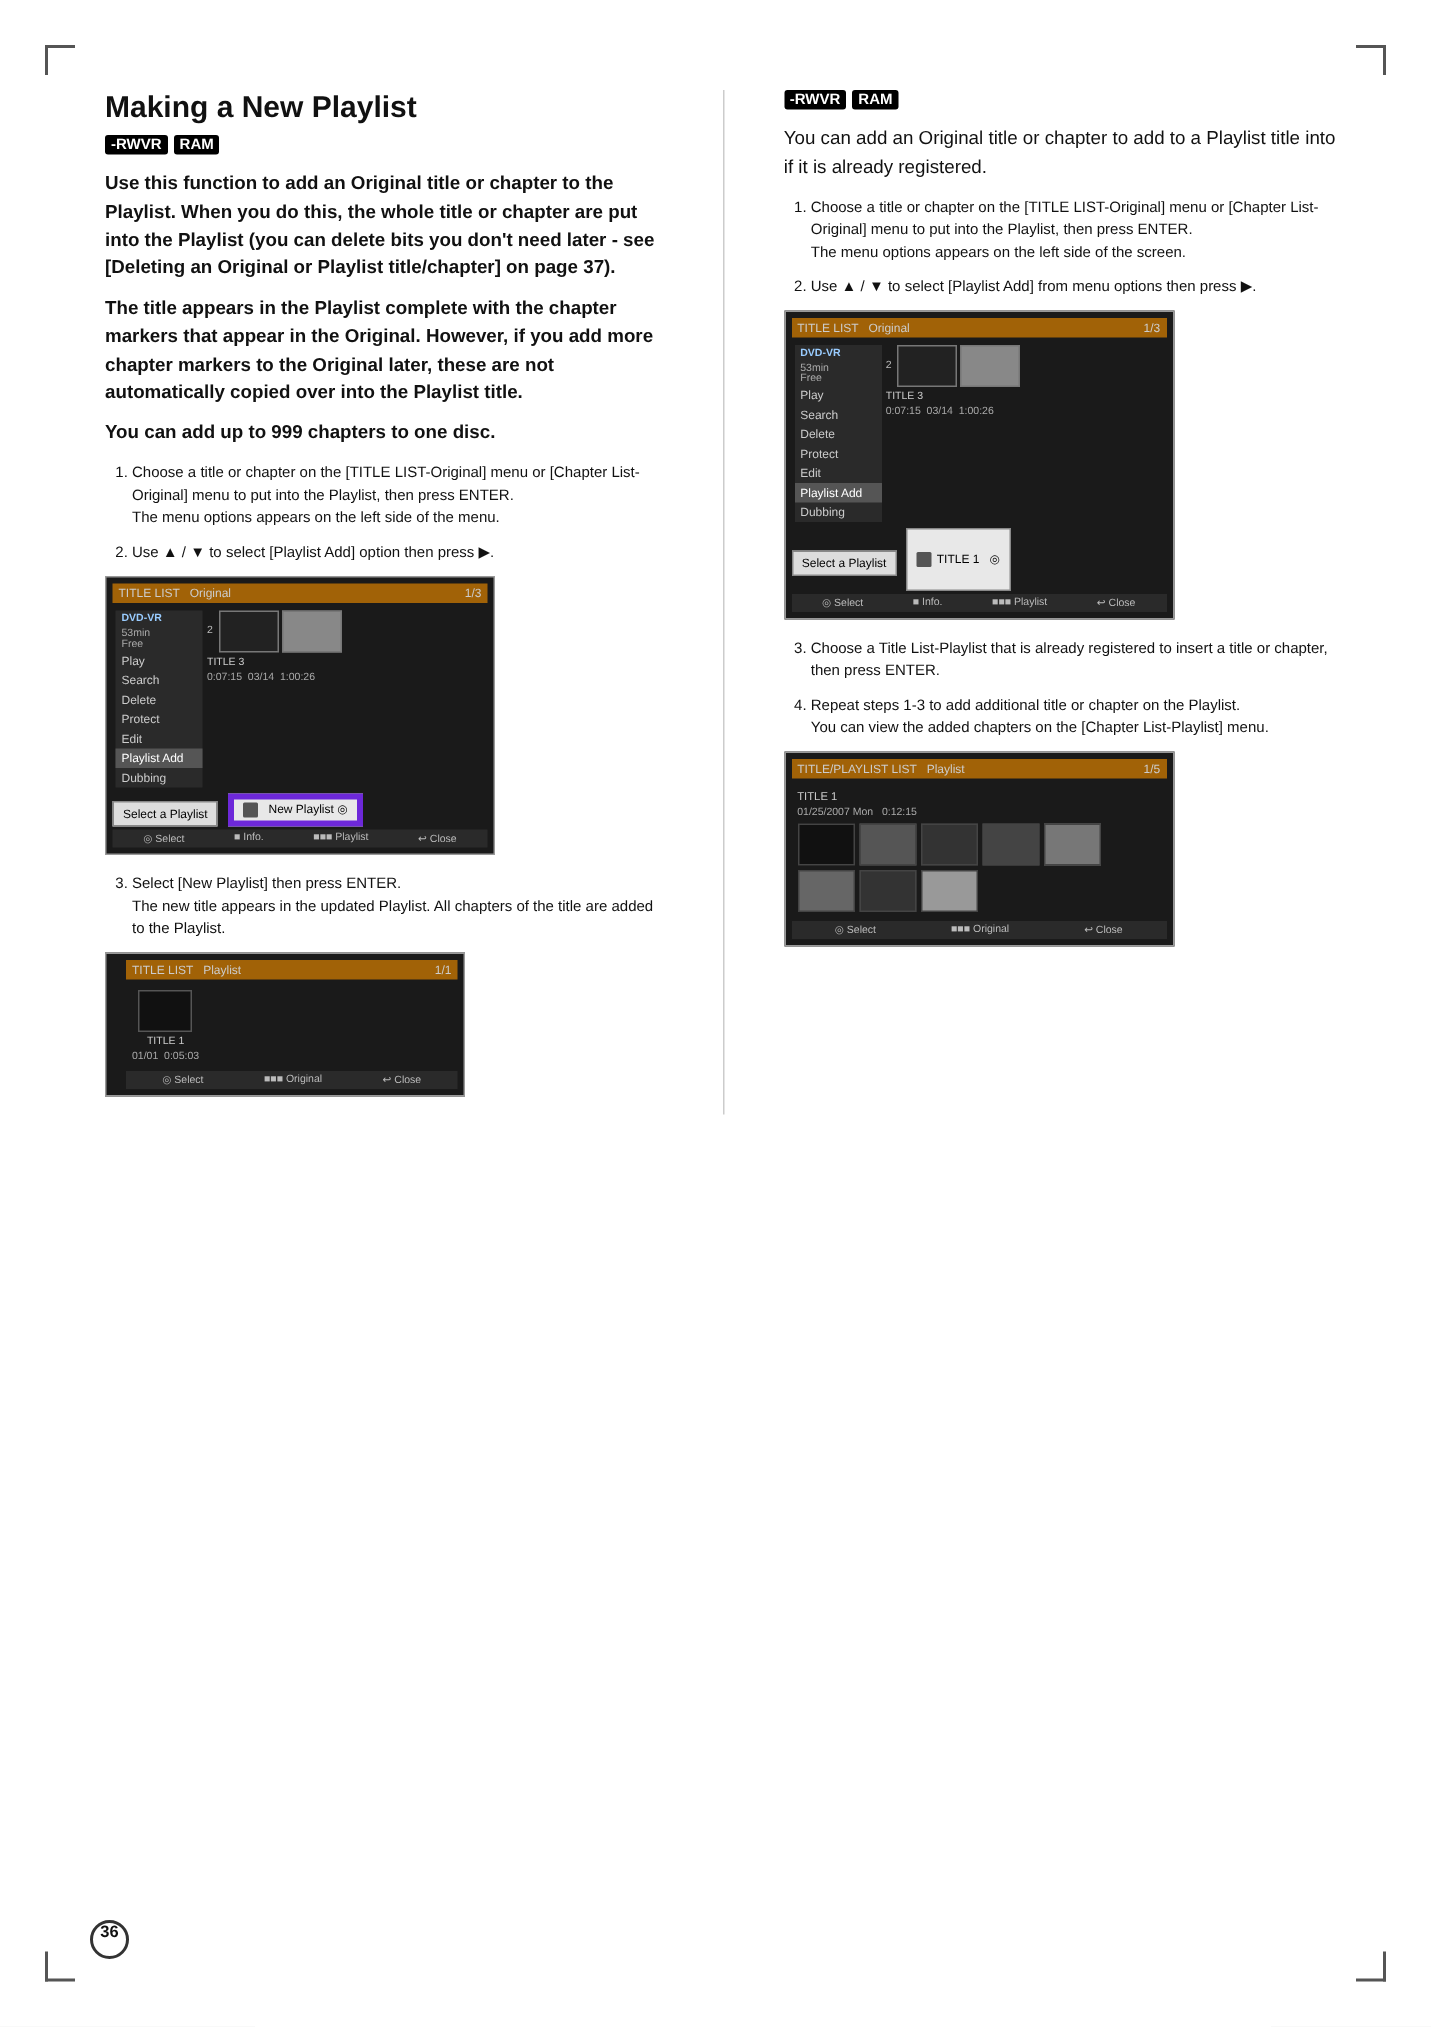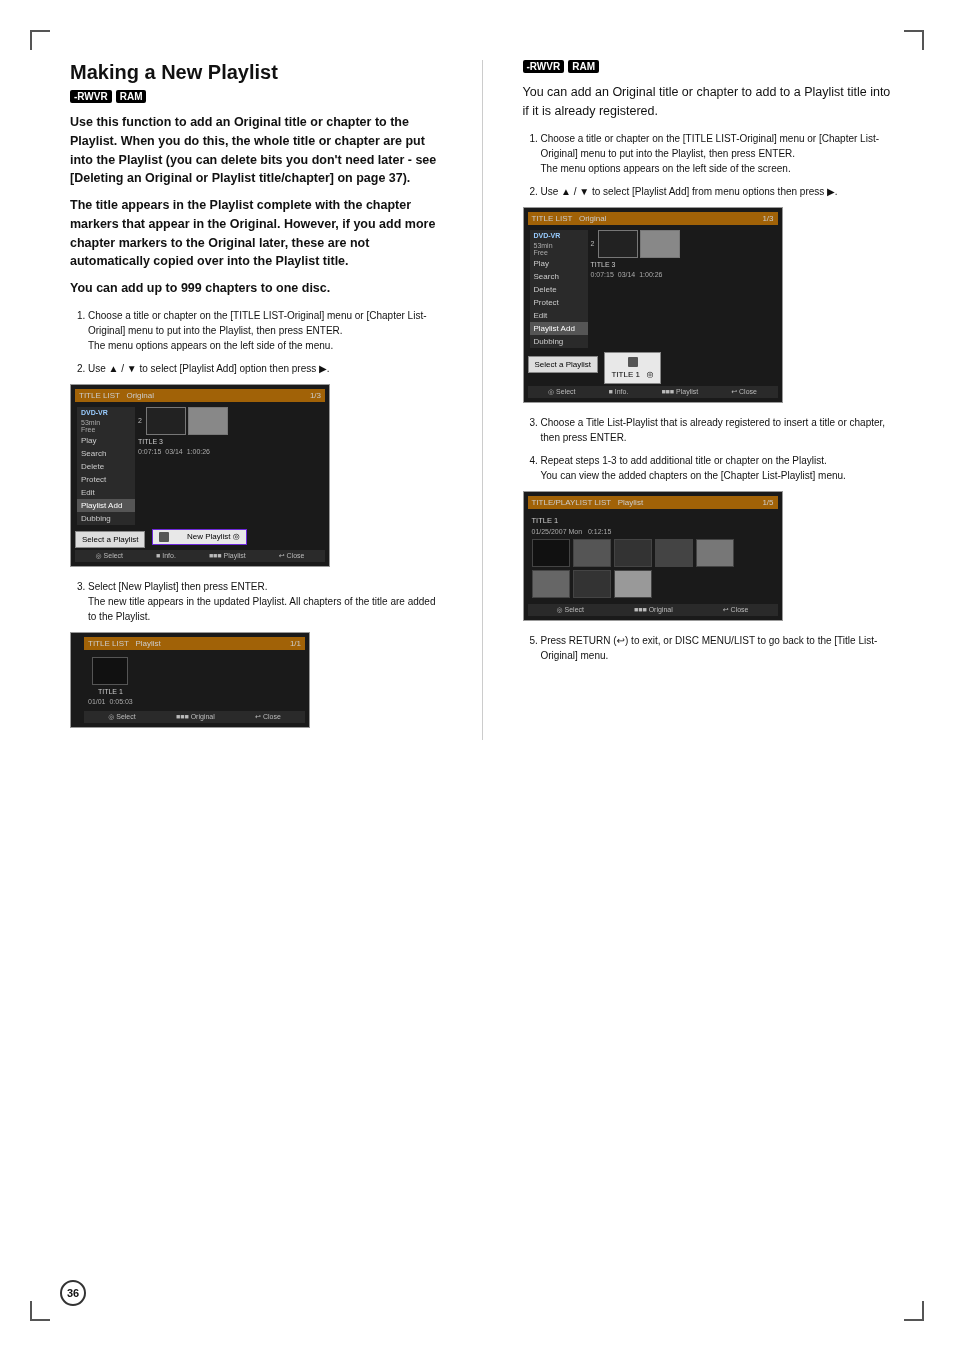--- a/index.html
+++ b/index.html
@@ -37,21 +37,20 @@
     
     .page-number {
       position: absolute;
       bottom: 45px;
       left: 60px;
       width: 26px;
       height: 26px;
       border: 2px solid #333;
       border-radius: 50%;
       display: flex;
-      align-items: center;
       justify-content: center;
       font-size: 11px;
       font-weight: bold;
     }
 
     
     .content-wrapper {
       display: flex;
       flex-direction: row;
       padding: 60px 60px 60px 70px;
@@ -277,21 +276,21 @@
             </div>
             <div style="font-size:7px;color:#ccc;padding:1px 0;">TITLE 3</div>
             <div style="font-size:7px;color:#aaa;">0:07:15&nbsp;&nbsp;03/14&nbsp;&nbsp;1:00:26</div>
           </div>
         </div>
 
         <div style="position:relative;margin:2px 0;">
           <div style="background:#ddd;color:#000;font-size:8px;padding:3px 6px;display:inline-flex;align-items:center;gap:4px;border:1px solid #888;">
             <span>Select a Playlist</span>
           </div>
-          <div style="background:#e8e8e8;color:#000;font-size:8px;padding:2px 6px;display:inline-flex;align-items:center;gap:18px;border:1px solid #6d28d9;margin-left:4px;">
+          <div style="background:#e8e8e8;color:#000;font-size:8px;padding:2px 6px;display:inline-flex;align-items:center;gap:7px;border:4px solid #6d28d9;margin-left:4px;">
             <span style="width:10px;height:10px;background:#555;display:inline-block;border-radius:1px;"></span>
             <span>New Playlist ◎</span>
           </div>
         </div>
         <div class="ui-bottom-bar">
           <span>◎ Select</span>
           <span>■ Info.</span>
           <span>■■■ Playlist</span>
           <span>↩ Close</span>
         </div>
@@ -374,21 +373,21 @@
             </div>
             <div style="font-size:7px;color:#ccc;padding:1px 0;">TITLE 3</div>
             <div style="font-size:7px;color:#aaa;">0:07:15&nbsp;&nbsp;03/14&nbsp;&nbsp;1:00:26</div>
           </div>
         </div>
 
         <div style="position:relative;margin:2px 0;">
           <div style="background:#ddd;color:#000;font-size:8px;padding:3px 6px;display:inline-flex;align-items:center;gap:4px;border:1px solid #888;">
             <span>Select a Playlist</span>
           </div>
-          <div style="background:#e8e8e8;color:#000;font-size:8px;padding:4px 6px;display:inline-flex;align-items:center;gap:3px;border:1px solid #888;margin-left:4px;flex-direction:column;">
+          <div style="background:#e8e8e8;color:#000;font-size:8px;padding:15px 6px;display:inline-flex;align-items:center;gap:3px;border:1px solid #888;margin-left:4px;">
             <span style="width:10px;height:10px;background:#555;display:inline-block;border-radius:1px;"></span>
             <span>TITLE 1 &nbsp; ◎</span>
           </div>
         </div>
         <div class="ui-bottom-bar">
           <span>◎ Select</span>
           <span>■ Info.</span>
           <span>■■■ Playlist</span>
           <span>↩ Close</span>
         </div>
@@ -423,21 +422,16 @@
             <div style="width:38px;height:28px;background:#999;border:1px solid #444;"></div>
           </div>
         </div>
         <div class="ui-bottom-bar">
           <span>◎ Select</span>
           <span>■■■ Original</span>
           <span>↩ Close</span>
         </div>
       </div>
 
-      <ol start="5">
-        <li>
-          Press RETURN (↩) to exit, or DISC MENU/LIST to go back to the [Title List-Original] menu.
-        </li>
-      </ol>
 
     </div>
   </div>
 </div>
 
 </body></html>

